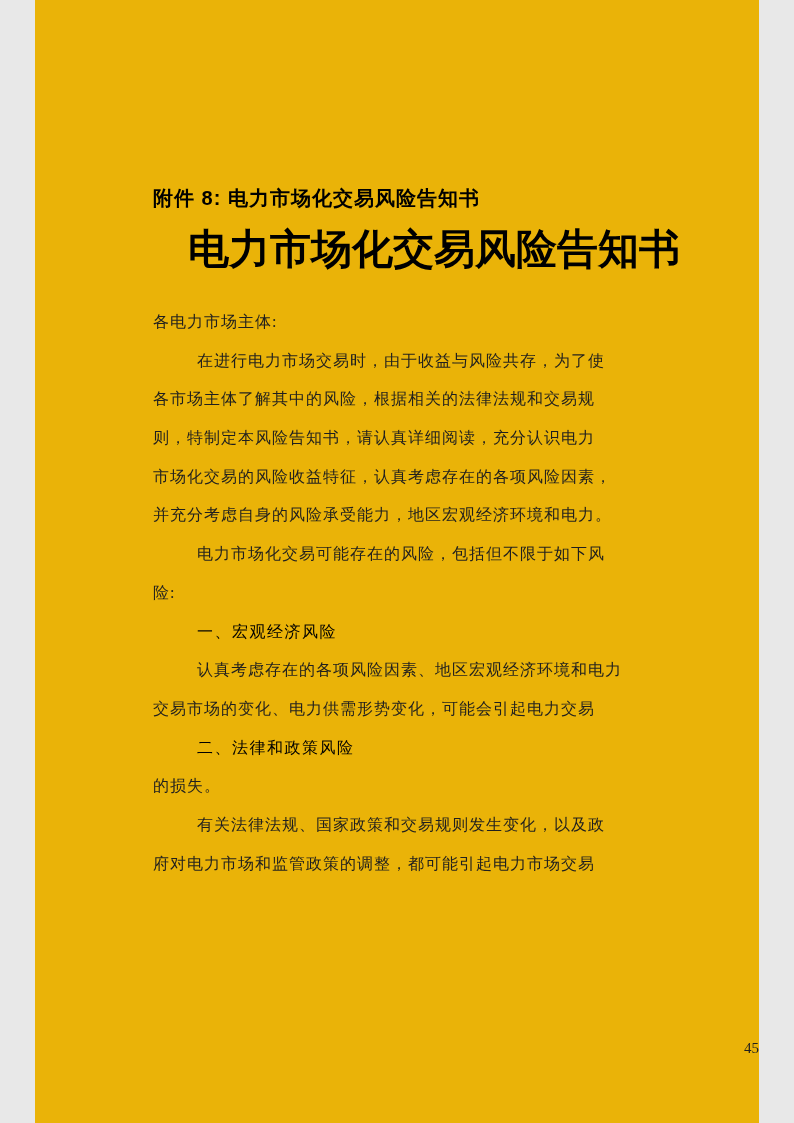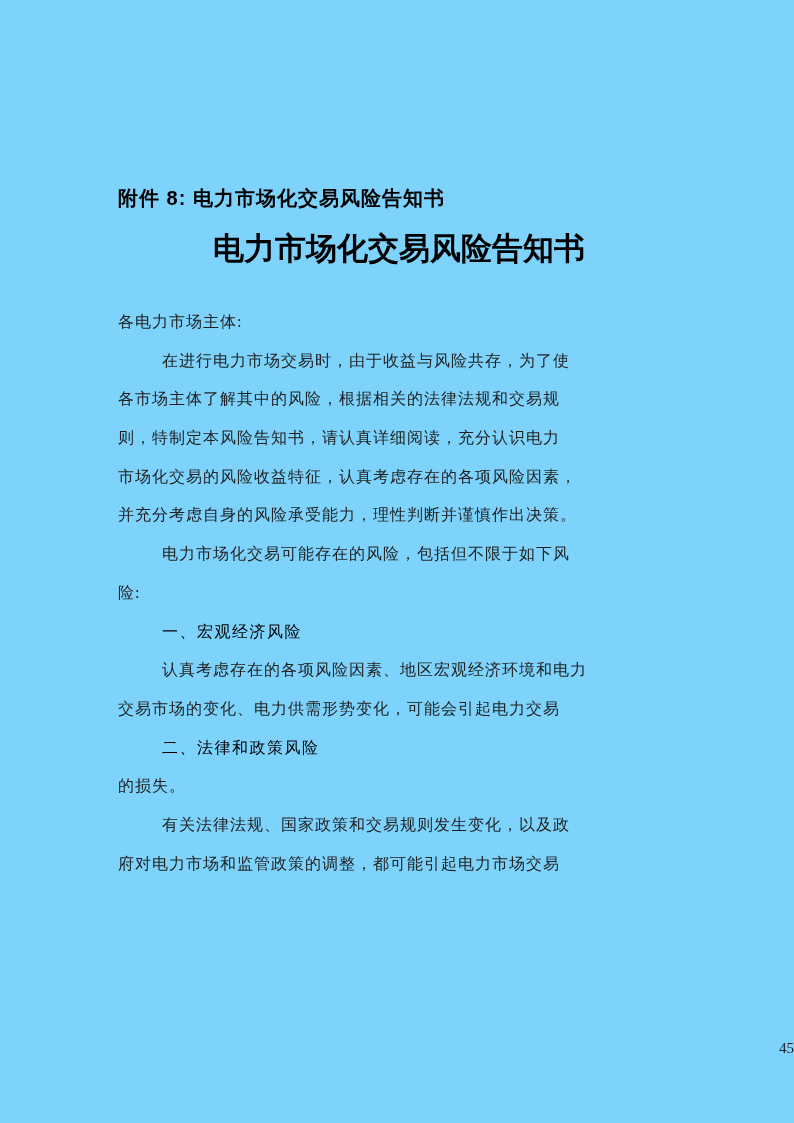--- a/index.html
+++ b/index.html
@@ -1,22 +1,22 @@
 <!DOCTYPE html>
 <html><head>
 <meta charset="utf-8">
 <style>
   * { margin: 0; padding: 0; box-sizing: border-box; }
   html, body { background: #e8e8e8; }
   .page {
     position: relative;
-    width: 794px;
+    width: 724px;
     height: 1123px;
     margin: 0 auto;
-    background: #7dd3fc;
+    background: #eab308;
     overflow: hidden;
     font-family: "Liberation Serif", "DejaVu Serif", serif;
     color: #1f1f1f;
   }
   .content {
     position: absolute;
     left: 118px;
     top: 0;
     width: 562px;
   }
@@ -27,21 +27,21 @@
     font-size: 20px;
     line-height: 28px;
     letter-spacing: 1px;
     color: #000000;
     white-space: nowrap;
   }
   .doc-title {
     margin-top: 17px;
     font-family: "Liberation Sans", "DejaVu Sans", sans-serif;
     font-weight: bold;
-    font-size: 31px;
+    font-size: 41px;
     line-height: 40px;
     text-align: center;
     color: #000000;
     white-space: nowrap;
   }
   .body-text {
     margin-top: 34px;
     font-size: 16px;
     letter-spacing: 1px;
   }
@@ -78,21 +78,21 @@
     <div class="attachment-heading">附件 8: 电力市场化交易风险告知书</div>
 
     <div class="doc-title">电力市场化交易风险告知书</div>
 
     <div class="body-text">
       <div class="line">各电力市场主体:</div>
       <div class="line indent">在进行电力市场交易时，由于收益与风险共存，为了使</div>
       <div class="line">各市场主体了解其中的风险，根据相关的法律法规和交易规</div>
       <div class="line">则，特制定本风险告知书，请认真详细阅读，充分认识电力</div>
       <div class="line">市场化交易的风险收益特征，认真考虑存在的各项风险因素，</div>
-      <div class="line">并充分考虑自身的风险承受能力，理性判断并谨慎作出决策。</div>
+      <div class="line">并充分考虑自身的风险承受能力，地区宏观经济环境和电力。</div>
       <div class="line indent">电力市场化交易可能存在的风险，包括但不限于如下风</div>
       <div class="line">险:</div>
       <div class="line indent section-heading">一、宏观经济风险</div>
       <div class="line indent">认真考虑存在的各项风险因素、地区宏观经济环境和电力</div>
       <div class="line">交易市场的变化、电力供需形势变化，可能会引起电力交易</div>
       <div class="line indent section-heading">二、法律和政策风险</div>
       <div class="line">的损失。</div>
       <div class="line indent">有关法律法规、国家政策和交易规则发生变化，以及政</div>
       <div class="line">府对电力市场和监管政策的调整，都可能引起电力市场交易</div>
     </div>

